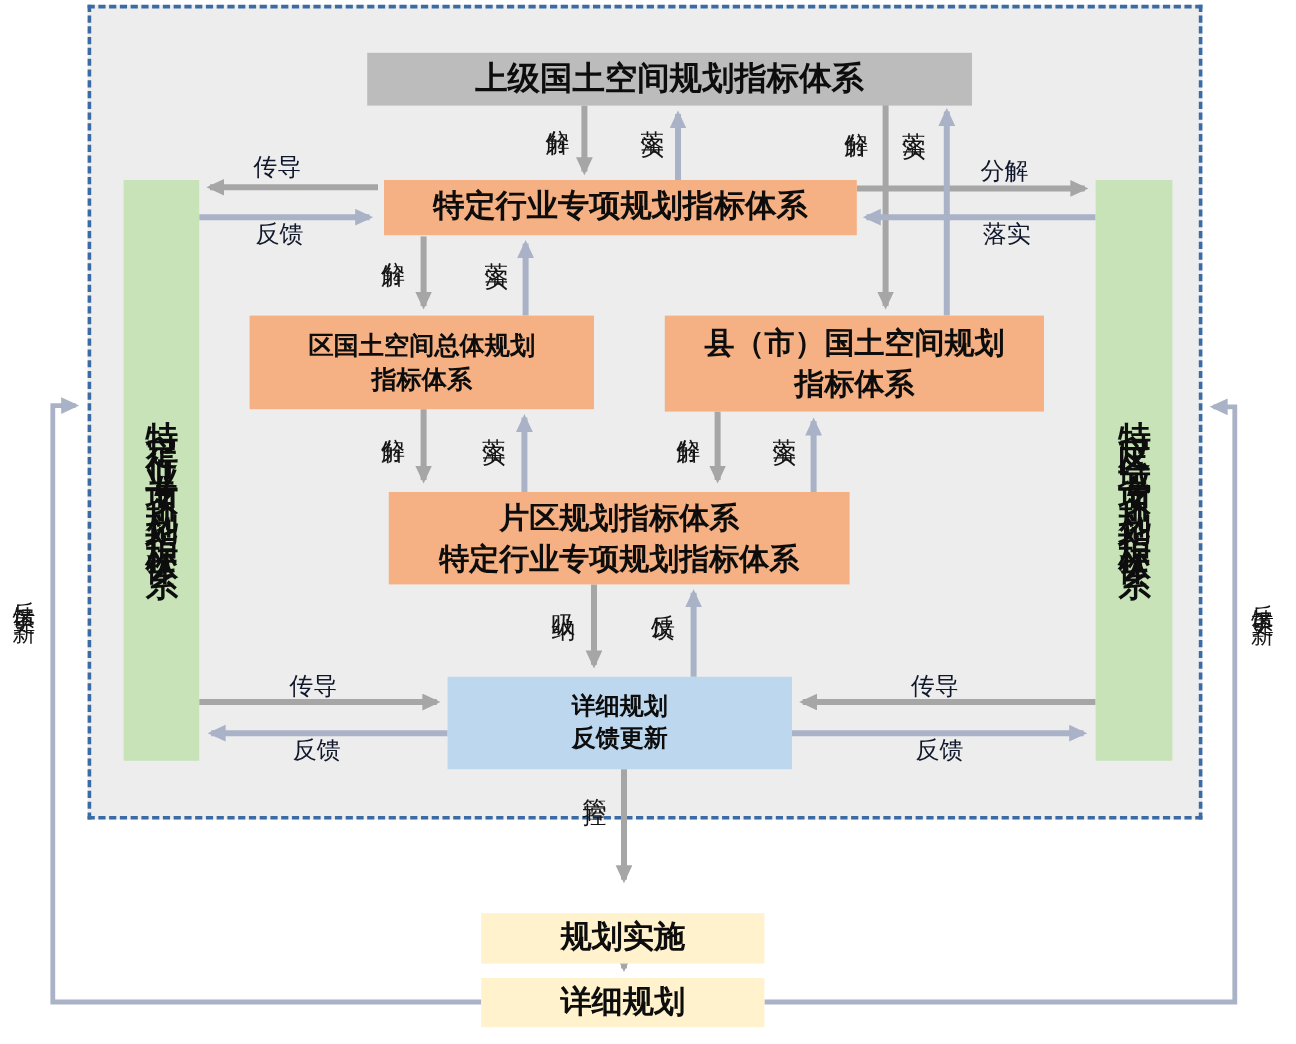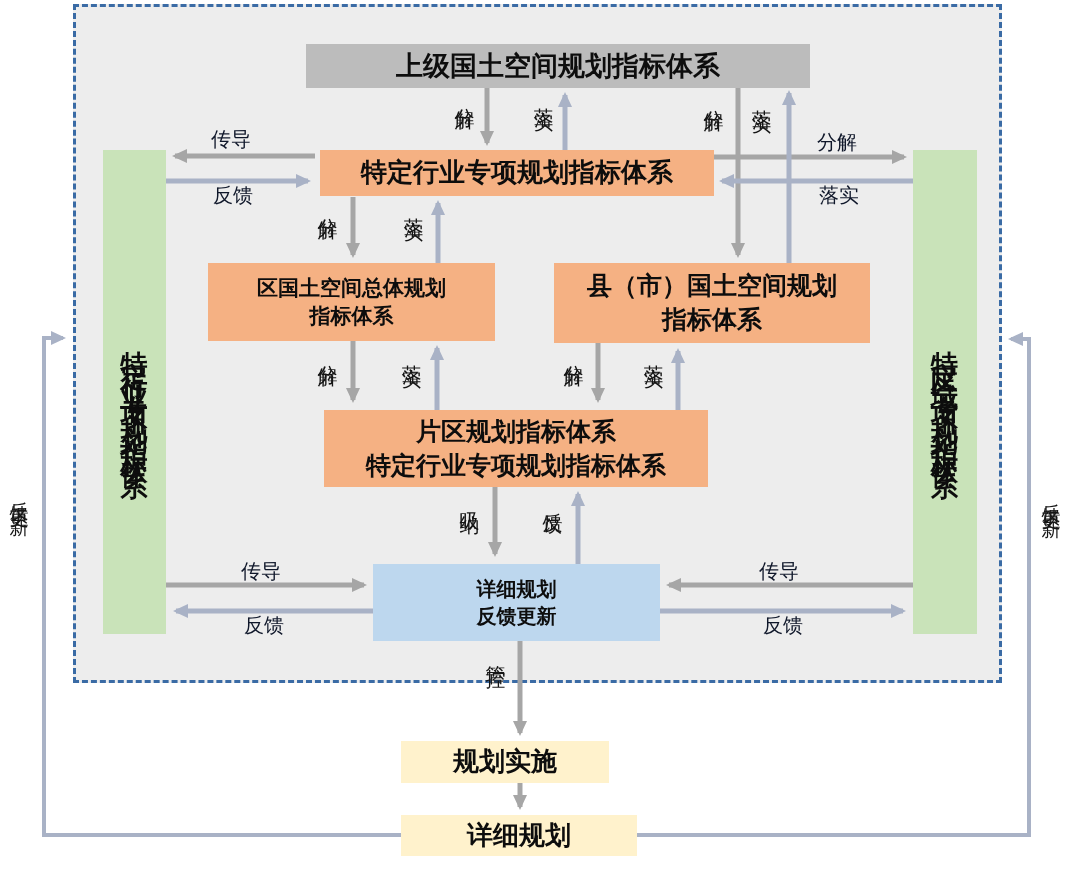--- a/index.html
+++ b/index.html
@@ -105,21 +105,21 @@
   <div class="box box-orange" style="left:324px;top:410px;width:384px;height:77px;font-size:25px;">
     <span>片区规划指标体系</span>
     <span>特定行业专项规划指标体系</span>
   </div>
 
   <div class="box box-blue" style="left:373px;top:564px;width:287px;height:77px;">
     <span>详细规划</span>
     <span>反馈更新</span>
   </div>
 
-  <div class="box box-yellow" style="left:401px;top:741px;width:208px;height:42px;">
+  <div class="box box-yellow" style="left:401px;top:761px;width:236px;height:42px;">
     <span>规划实施</span>
   </div>
 
   <div class="box box-yellow" style="left:401px;top:815px;width:236px;height:41px;">
     <span>详细规划</span>
   </div>
 
   <div class="vlbl" style="left:455px;top:92px;">分解</div>
   <div class="vlbl" style="left:534px;top:92px;">落实</div>
   <div class="vlbl" style="left:704px;top:94px;">分解</div>

